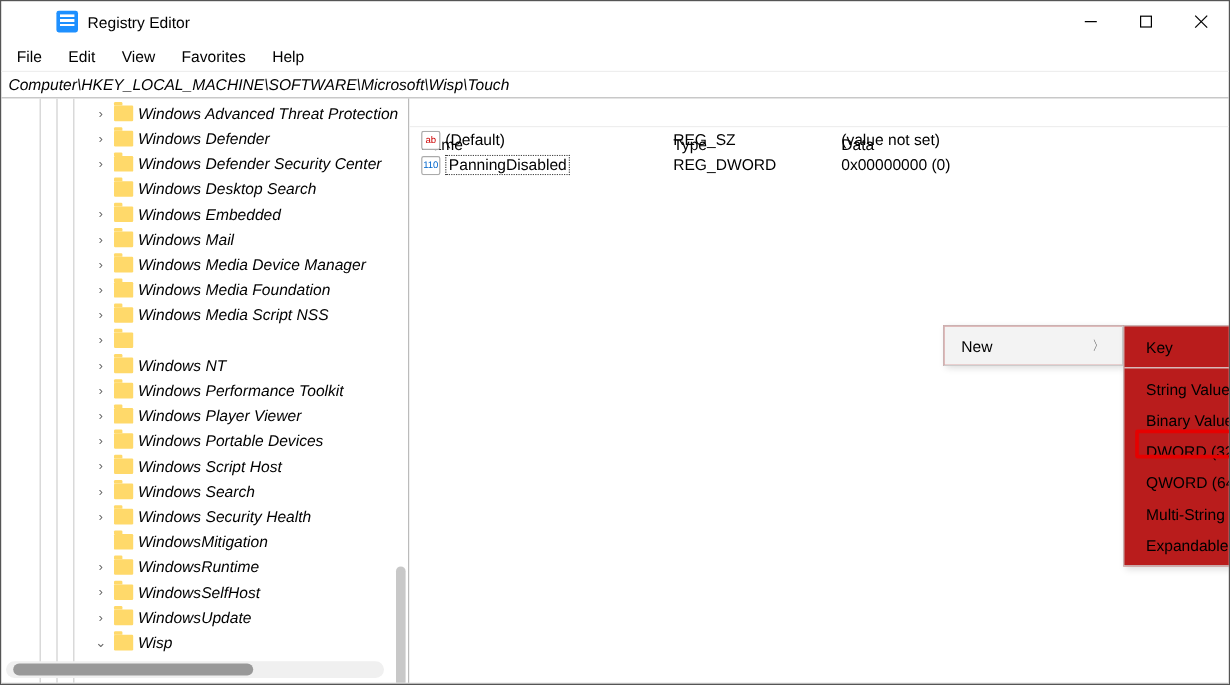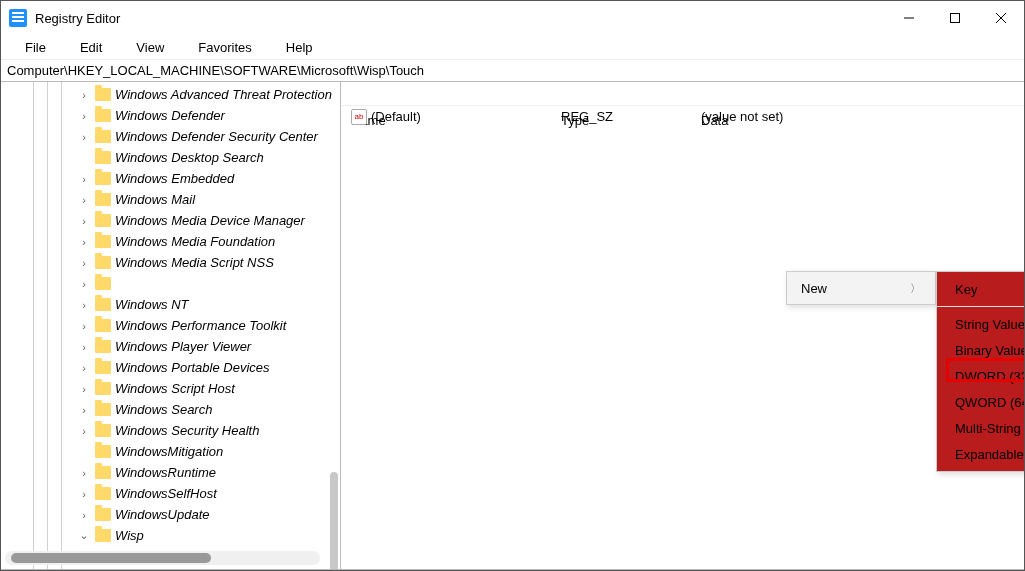--- a/index.html
+++ b/index.html
@@ -1,29 +1,29 @@
 <!DOCTYPE html>
 <html><head>
 <meta charset="utf-8">
 <style>
   * { box-sizing: border-box; }
   html, body { margin:0; padding:0; font-family: "Segoe UI", Arial, sans-serif; font-size:13px; color:#000; }
   .window { width:1025px; height:571px; border:1px solid #555; background:#fff; display:flex; flex-direction:column; position:relative; overflow:hidden;}
   .titlebar { height:34px; display:flex; align-items:center; justify-content:space-between; padding:0 0 0 8px;}
-  .title-left { display:flex; align-items:center; gap:8px;}
+  .title-left { display:flex; align-items:center; gap:8px;margin-left:38px;}
   .app-icon { width:18px; height:18px; background:#1e90ff; border-radius:2px; position:relative;}
   .app-icon::before { content:""; position:absolute; inset:3px; background:repeating-linear-gradient(#fff 0 2px, #1e90ff 2px 4px);}
   .title-text { font-size:13px;}
   .winbtns { display:flex;}
   .winbtn { width:46px; height:34px; display:flex; align-items:center; justify-content:center; }
   .winbtn svg { width:12px; height:12px; stroke:#000; stroke-width:1; fill:none;}
-  .menubar { height:24px; display:flex; align-items:center; gap:18px; padding:0 16px;}
+  .menubar { height:24px; display:flex; align-items:center; gap:6px; padding:0 5px;}
   .menuitem { padding:2px 8px; cursor:default;}
   .addressbar { height:22px; padding:0 6px; display:flex; align-items:center; border-top:1px solid #eee;}
-  .address-txt { font-size:13px; }
+  .address-txt { font-size:13px;font-style:italic; }
   .body { flex:1; display:flex; border-top:1px solid #bbb; border-bottom:1px solid #bbb; min-height:0;}
   .tree-pane { width:340px; border-right:1px solid #bbb; overflow:hidden; position:relative;}
   .tree-scroll { position:absolute; inset:0; overflow:hidden;}
   .tree-inner { padding:2px 0 0 0;}
   .tree-row { display:flex; align-items:center; height:21px; white-space:nowrap; padding-left:76px; cursor:default;}
   .disclosure { width:14px; display:flex; align-items:center; justify-content:center; color:#666; font-size:11px;}
   .folder { width:16px; height:13px; background:#ffd96a; border-radius:1px; margin:0 4px; position:relative; flex-shrink:0;}
   .folder::before{content:"";position:absolute;top:-3px;left:0;width:7px;height:3px;background:#ffd96a;border-radius:1px 1px 0 0;}
   .tree-label { font-size:13px;font-style:italic; }
   .vline { position:absolute; top:0; bottom:0; width:1px; background:#d0d0d0;}
@@ -230,20 +230,28 @@
       </div>
       <div class="list-rows" id="list-rows">
           <div class="list-row">
             <div class="cell col-name">
               <span class="valicon str">ab</span>
               <span>(Default)</span>
             </div>
             <div class="cell col-type">REG_SZ</div>
             <div class="cell col-data">(value not set)</div>
           </div>
+          <div class="list-row">
+            <div class="cell col-name">
+              <span class="valicon bin">110</span>
+              <span class="rename-box">PanningDisabled</span>
+            </div>
+            <div class="cell col-type">REG_DWORD</div>
+            <div class="cell col-data">0x00000000 (0)</div>
+          </div>
         </div>
 
       <div class="ctx ctx1">
         <div class="ctxrow">
           <span>New</span>
           <span class="arrow">〉</span>
         </div>
       </div>
       <div class="ctx ctx2">
         <div class="ctxrow">Key</div>

